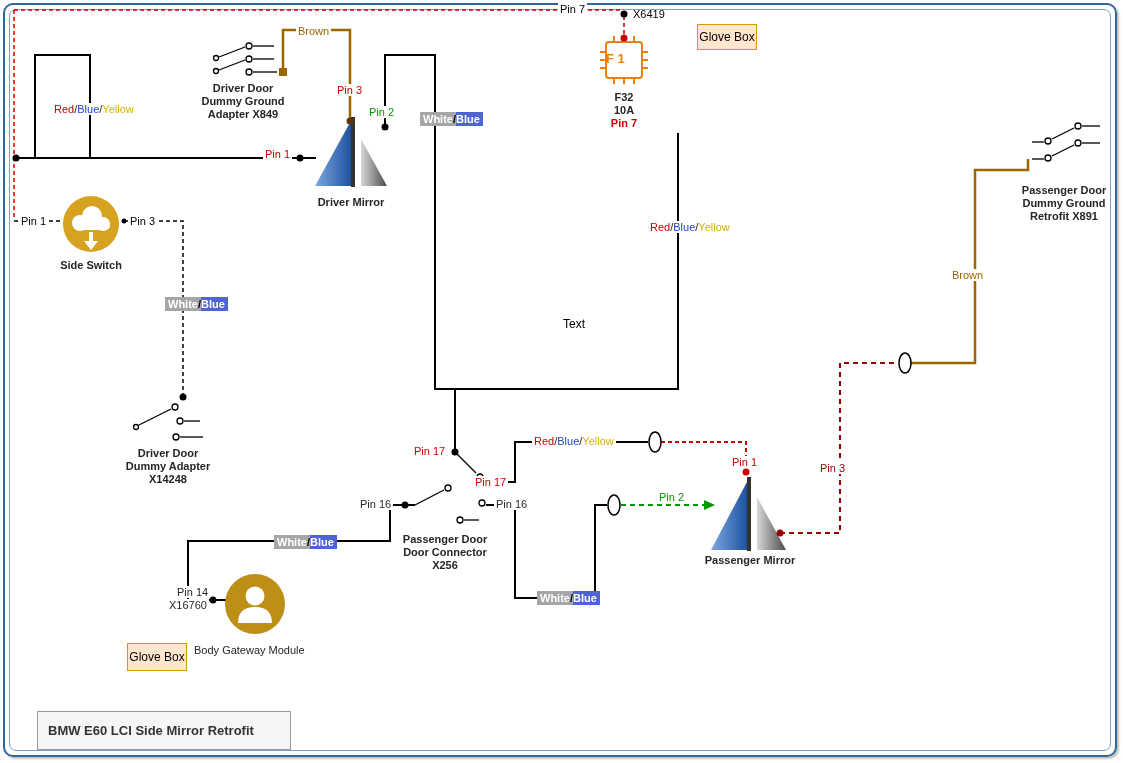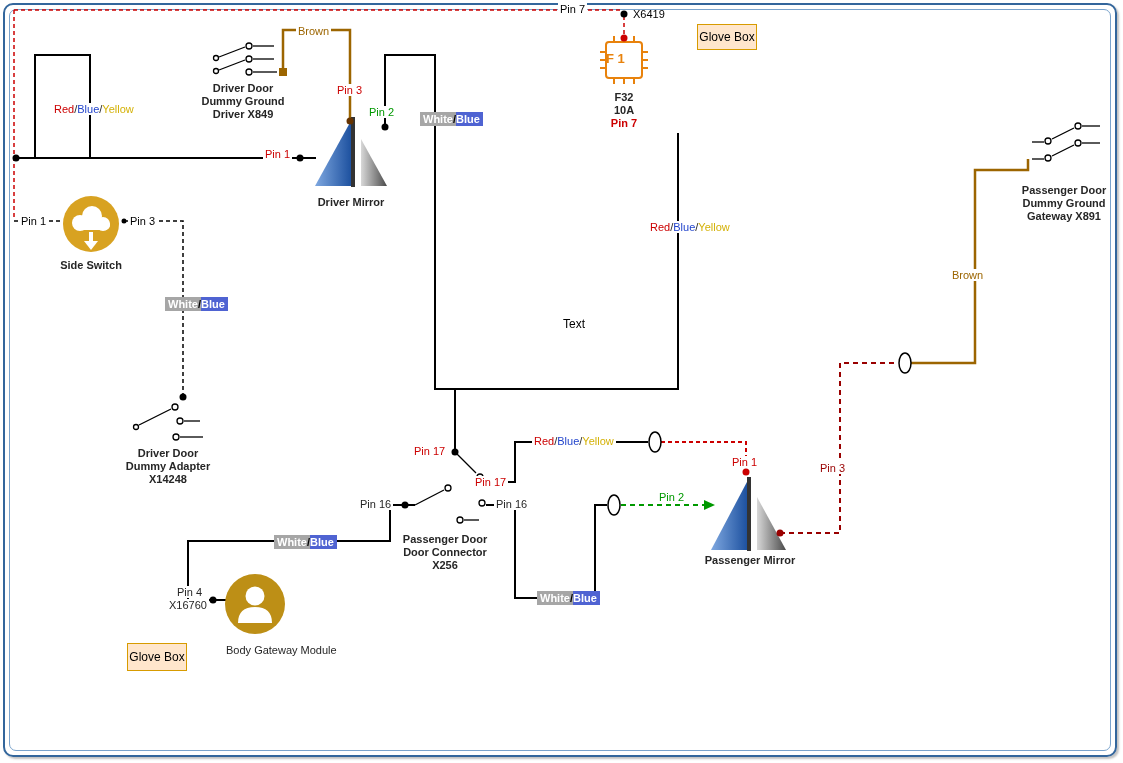--- a/index.html
+++ b/index.html
@@ -206,21 +206,21 @@
 
   <div class="fusetext">F 1</div>
   <div class="cname" style="left:594px;top:91px;width:60px;">F32</div>
   <div class="cname" style="left:594px;top:104px;width:60px;text-align:center;">10A</div>
   <div class="cname red" style="left:594px;top:117px;width:60px;color:#cc0000;">Pin 7</div>
 
   <div class="lbl brown" style="left:296px;top:25px;"><span class="bg">Brown</span></div>
   <div class="cname" style="left:183px;top:82px;width:120px;">
     <div>Driver Door</div>
     <div>Dummy Ground</div>
-    <div>Driver X849</div>
+    <div>Adapter X849</div>
   </div>
   <div class="lbl red" style="left:335px;top:84px;"><span class="bg">Pin 3</span></div>
   <div class="lbl green" style="left:367px;top:106px;"><span class="bg">Pin 2</span></div>
   <div class="wb" style="left:408px;top:112px;">
     <span class="wseg">White</span>
       <span class="sep">/</span>
       <span class="bseg">Blue</span>
   </div>
   <div class="lbl red" style="left:263px;top:148px;"><span class="bg">Pin 1</span></div>
   <div class="cname" style="left:305px;top:196px;width:92px;">Driver Mirror</div>
@@ -260,27 +260,28 @@
     <span class="wseg">White</span>
       <span class="sep">/</span>
       <span class="bseg">Blue</span>
   </div>
 
   <div class="wb" style="left:262px;top:535px;">
     <span class="wseg">White</span>
       <span class="sep">/</span>
       <span class="bseg">Blue</span>
   </div>
-  <div class="lbl" style="left:175px;top:586px;"><span class="bg">Pin 4</span></div>
+  <div class="lbl" style="left:175px;top:586px;"><span class="bg">Pin 14</span></div>
   <div class="lbl" style="left:167px;top:599px;"><span class="bg">X16760</span></div>
   <div class="gbox" style="left:127px;top:643px;width:58px;height:26px;">Glove Box</div>
-  <div class="lbl" style="left:194px;top:644px;margin-left:32px;">Body Gateway Module</div>
+  <div class="lbl" style="left:194px;top:644px;">Body Gateway Module</div>
 
   <div class="lbl brown" style="left:950px;top:269px;"><span class="bg">Brown</span></div>
   <div class="cname" style="left:1004px;top:184px;width:120px;">
     <div>Passenger Door</div>
     <div>Dummy Ground</div>
-    <div>Gateway X891</div>
+    <div>Retrofit X891</div>
   </div>
 
   <div class="stray" style="left:563px;top:317px;">Text</div>
+  <div class="titlebox">BMW E60 LCI Side Mirror Retrofit</div>
 
 </div>
 
 </body></html>

